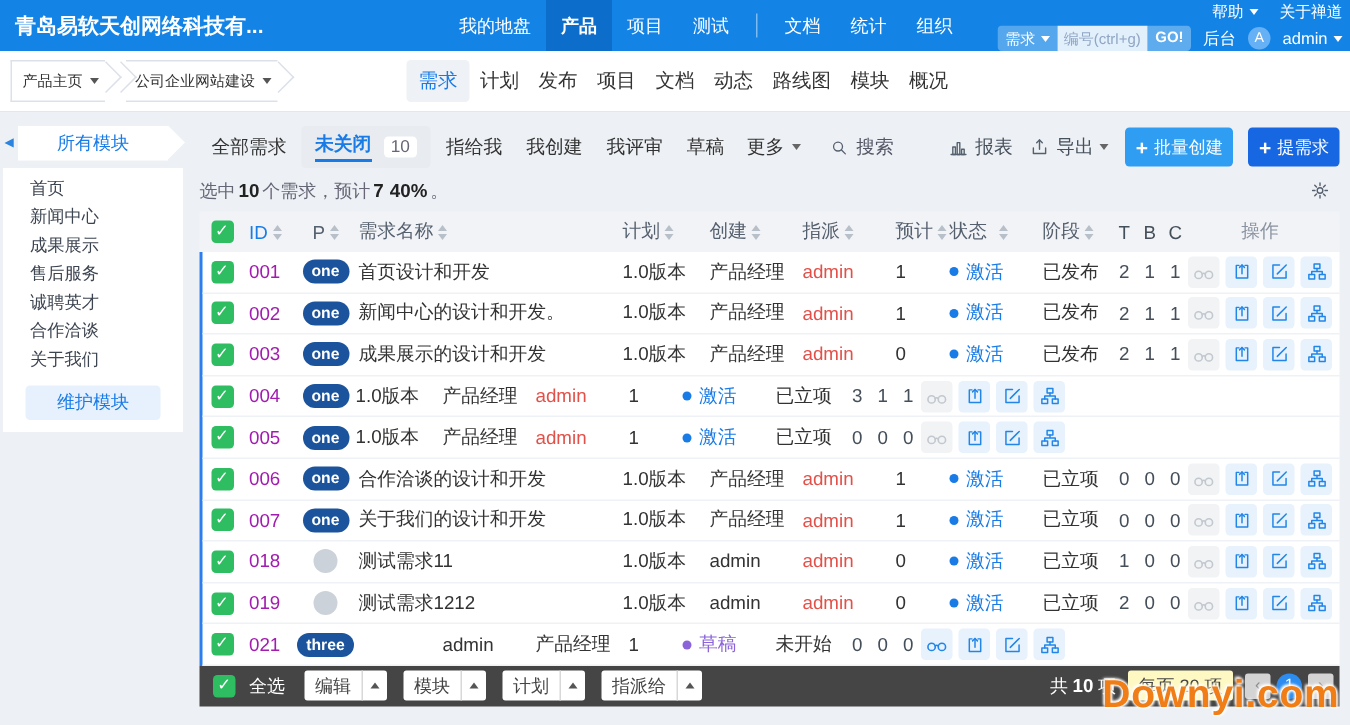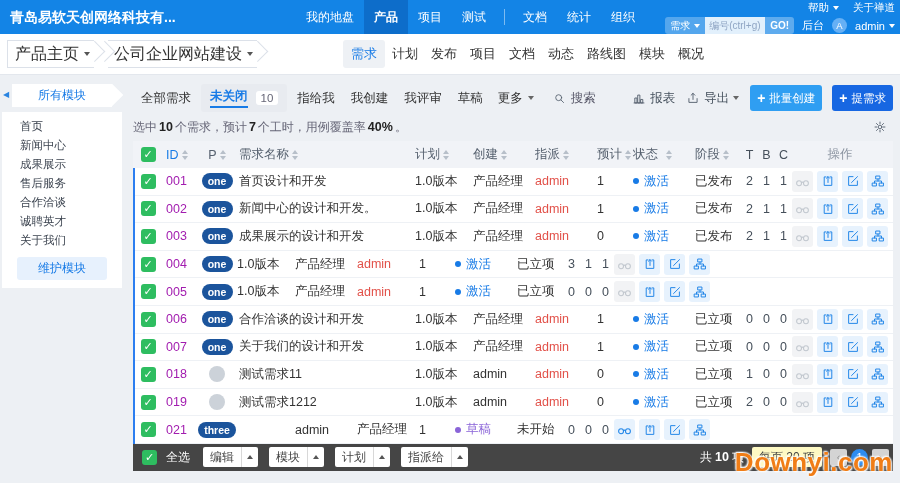--- a/index.html
+++ b/index.html
@@ -18,21 +18,21 @@
 .sgroup{display:flex;height:17px;border-radius:3px;overflow:hidden;font-size:10px;white-space:nowrap}
 .sg-type{background:rgba(255,255,255,.28);padding:0 5px;display:flex;align-items:center;gap:4px}
 .sg-in{background:rgba(255,255,255,.88);color:#90a6c4;padding:0 4px;display:flex;align-items:center;width:60px;overflow:hidden}
 .sg-go{background:rgba(255,255,255,.32);padding:0 5px;display:flex;align-items:center;font-weight:bold}
 .avatar{width:15px;height:15px;border-radius:50%;background:#66b0f5;font-size:9.5px;line-height:15px;text-align:center;flex:none}
 .cd{display:inline-block;width:0;height:0;border-left:3.5px solid transparent;border-right:3.5px solid transparent;border-top:4px solid currentColor}
 .cu{display:inline-block;width:0;height:0;border-left:3.5px solid transparent;border-right:3.5px solid transparent;border-bottom:4px solid currentColor}
 
 .subbar{height:41px;background:#fff;border-bottom:1px solid #e3e7ed;display:flex;align-items:center}
 .crumbs{display:flex;align-items:center;margin-left:7px}
-.crumb{position:relative;height:28px;border:1px solid #dce1e9;border-right:0;background:#fff;display:flex;align-items:center;gap:5px;padding:0 4px 0 7px;font-size:16px;color:#333;white-space:nowrap}
+.crumb{position:relative;height:28px;border:1px solid #dce1e9;border-right:0;background:#fff;display:flex;align-items:center;gap:5px;padding:0 4px 0 7px;font-size:10px;color:#333;white-space:nowrap}
 .crumb>span:not(.tip):not(.notch),.crumb>i{position:relative;z-index:4}
 .crumb .tip{position:absolute;right:-8px;top:2.8px;width:15.4px;height:15.4px;transform:rotate(45deg);border-top:1px solid #dce1e9;border-right:1px solid #dce1e9;background:#fff;z-index:2}
 .crumb.second{margin-left:14px;border-left:0;padding-left:6px}
 .crumb .notch{position:absolute;left:-11px;top:2.8px;width:15.4px;height:15.4px;transform:rotate(45deg);border-top:1px solid #dce1e9;border-right:1px solid #dce1e9;z-index:3}
 .crumb .carr{color:#555}
 .tabs{display:flex;margin-left:86px;gap:1px;font-size:13px}
 .tab{padding:5px 6px;border-radius:3px;color:#333;cursor:pointer;white-space:nowrap}
 .tab.active{background:#eef1f5;color:#187be6;padding:5px 8px}
 
 .main{display:flex;height:408px}
@@ -189,22 +189,22 @@
 
 <div class="main">
   <div class="sidebar">
     <span class="collapse-arrow">◀</span>
     <div class="ribbon"><span>所有模块</span><span class="rtip"></span></div>
     <div class="sidecard">
       <div class="side-item">首页</div>
       <div class="side-item">新闻中心</div>
       <div class="side-item">成果展示</div>
       <div class="side-item">售后服务</div>
+      <div class="side-item">诚聘英才</div>
       <div class="side-item">合作洽谈</div>
-      <div class="side-item">诚聘英才</div>
       <div class="side-item">关于我们</div>
       <div class="maintain-btn">维护模块</div>
     </div>
   </div>
 
   <div class="content">
 
     <div class="filterbar">
       <div class="ftab">全部需求</div>
       <div class="fgroup">
@@ -253,21 +253,20 @@
           <span class="plus">+</span>
           <span>提需求</span>
         </div>
     </div>
 
     <div class="summary">
       <span>选中 </span>
         <b>10</b>
         <span> 个需求，预计 </span>
         <b>7</b>
-        <span> 个工时，用例覆盖率</span>
         <b>40%</b>
         <span>。</span>
       <span class="gear">
         <svg width="14" height="14" viewBox="0 0 24 24" class="gicon" style="stroke:#55606e">
             <circle cx="12" cy="12" r="3.2"></circle>
             <path d="M12 3.5 v2.8 M12 17.7 v2.8 M3.5 12 h2.8 M17.7 12 h2.8 M6 6 l2 2 M16 16 l2 2 M18 6 l-2 2 M8 16 l-2 2"></path>
           </svg>
       </span>
     </div>
 

